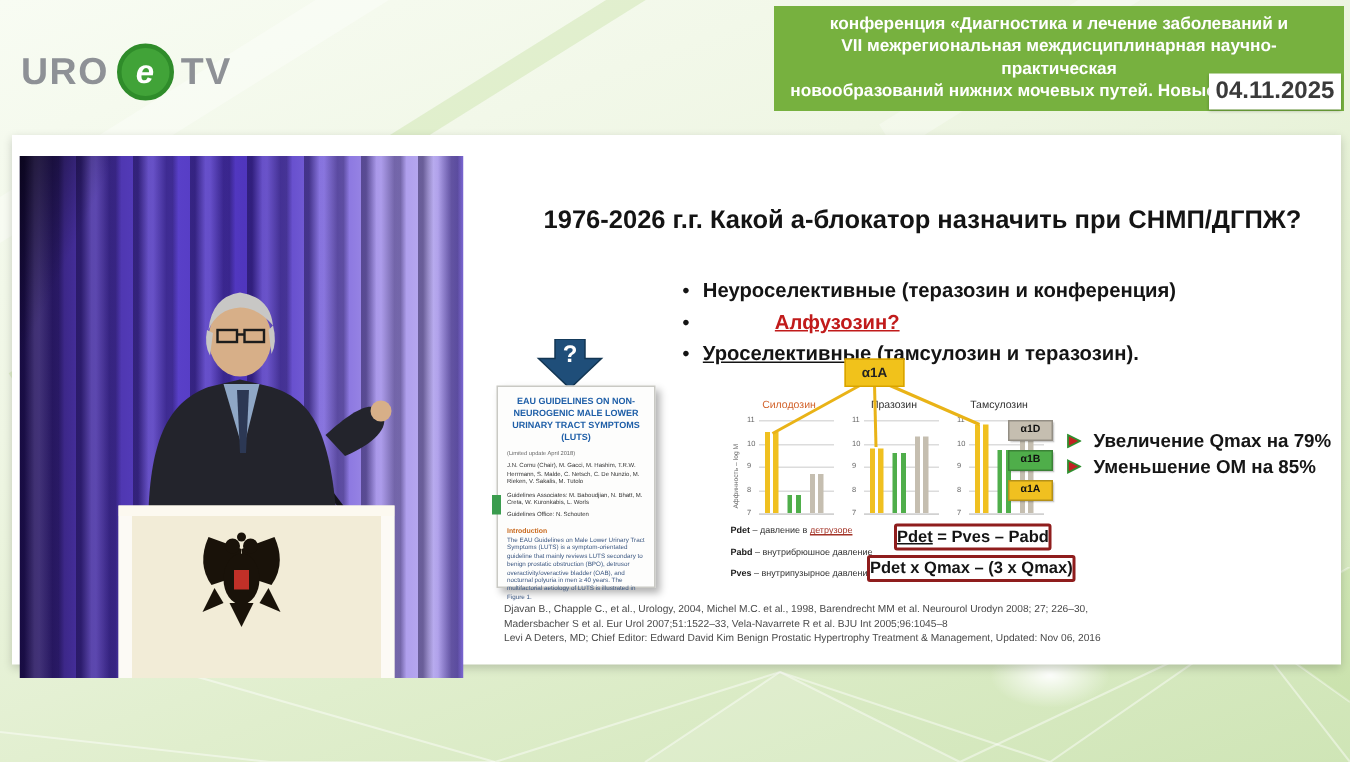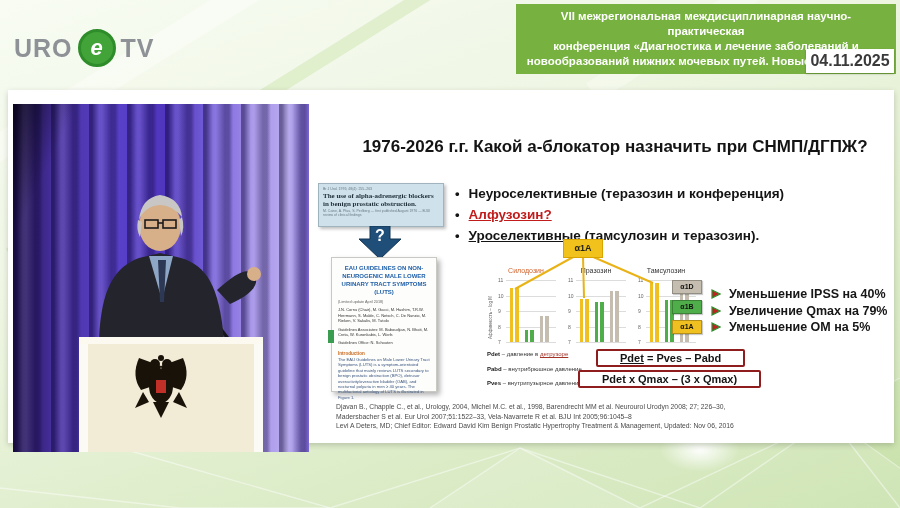--- a/index.html
+++ b/index.html
@@ -35,21 +35,21 @@
       rgba(12,4,48,.35) 22px 26px, rgba(255,255,255,0) 30px 38px),
     linear-gradient(90deg,#211250 0%,#47309f 14%,#5a41c9 34%,#4f35bd 52%,#7a64da 68%,#a593e9 82%,#b9abf0 92%,#7c67d6 100%);}
   #curtain-shade{position:absolute;inset:0;background:linear-gradient(115deg,rgba(0,0,0,.55) 0%,rgba(0,0,0,0) 14%);}
   #photo svg{position:absolute;left:0;top:0;}
   
   #slide-title{position:absolute;left:337px;top:137px;width:556px;text-align:center;
     font-size:17px;font-weight:bold;color:#141414;}
   #subhead{position:absolute;left:607px;top:168px;font-size:14px;font-weight:bold;color:#141414;}
   .bullet-row{position:absolute;left:455px;display:flex;gap:9px;font-size:13.5px;font-weight:bold;color:#141414;}
   .bullet-dot{font-size:13px;}
-  #bullet2 .bullet-text{color:#c11b1b;text-decoration:underline;}
+  #bullet2 .bullet-text{color:#c11b1b;text-decoration:underline;margin-left:48px;}
   .u{text-decoration:underline;}
   
   #article{position:absolute;left:318px;top:183px;width:126px;height:44px;background:#cfe2eb;
     border:1px solid #9fb4bf;box-shadow:2px 2px 3px rgba(0,0,0,.25);padding:3px 4px;box-sizing:border-box;}
   #article .meta{font-size:3.5px;color:#6b7a85;}
   #article .atitle{font-family:"Liberation Serif",serif;font-size:7px;font-weight:bold;color:#1d2c38;line-height:1.15;margin:1px 0;}
   
   #q-arrow{position:absolute;left:355px;top:226px;width:50px;height:33px;}
   
   #eau-doc{position:absolute;left:331px;top:257px;width:106px;height:135px;background:#fdfdfc;
@@ -76,21 +76,21 @@
   .cbar{position:absolute;bottom:0;width:9px;}
   #chart-legend{position:absolute;left:185px;top:44px;display:flex;flex-direction:column;gap:6px;}
   .legend-chip{width:28px;height:12px;font-size:7px;font-weight:bold;line-height:12px;text-align:center;
     color:#111;border:1px solid rgba(0,0,0,.25);box-shadow:1px 1px 1px rgba(0,0,0,.2);}
   
   #defs{position:absolute;left:487px;top:351px;font-size:6px;color:#333;}
   #defs .def-row{margin-bottom:8.5px;}
   #defs b{color:#1a1a1a;}
   #defs .def-link{color:#a33327;text-decoration:underline;}
   .formula{position:absolute;background:#fff;border:2px solid #8f1d1d;border-radius:2px;
-    font-size:11px;font-weight:bold;color:#141414;padding:1px 22px;white-space:nowrap;}
+    font-size:11px;font-weight:bold;color:#141414;padding:1px 0;white-space:nowrap;}
   #formula1{left:596px;top:349px;}
   #formula2{left:578px;top:370px;}
   
   #benefits{position:absolute;left:711px;top:286px;}
   .benefit-row{display:flex;align-items:center;gap:8px;height:16.5px;
     font-size:12.5px;font-weight:bold;color:#161616;}
   
   #refs{position:absolute;left:336px;top:402px;width:552px;font-size:6.8px;line-height:9.6px;color:#4a4a4a;}
 </style>
 </head>
@@ -117,22 +117,22 @@
 
   <div id="logo">
     <span class="logo-txt">URO</span>
     <span id="logo-circle">
       <span>e</span>
     </span>
     <span class="logo-txt">TV</span>
   </div>
 
   <div id="banner">
+    <div>конференция «Диагностика и лечение заболеваний и</div>
     <div>VII межрегиональная междисциплинарная научно-практическая</div>
-    <div>конференция «Диагностика и лечение заболеваний и</div>
     <div>новообразований нижних мочевых путей. Новые технологии»</div>
   </div>
 
   <div id="date-box">04.11.2025</div>
 
   <div id="panel"></div>
 
   <div id="photo">
     <div id="curtain"></div>
     <div id="curtain-shade"></div>
@@ -186,25 +186,20 @@
   </div>
   <div class="bullet-row" id="bullet2" style="top:207px">
     <span class="bullet-dot">•</span>
     <span class="bullet-text">Алфузозин?</span>
   </div>
   <div class="bullet-row" id="bullet3" style="top:228px">
     <span class="bullet-dot">•</span>
     <span class="bullet-text"><span class="u">Уроселективные (</span><span>тамсулозин и теразозин).</span></span>
   </div>
 
-  <div id="article">
-    <div class="meta">Br J Urol. 1976; 48(4): 255–263</div>
-    <div class="atitle">The use of alpha-adrenergic blockers in benign prostatic obstruction.</div>
-    <div class="meta">M. Caine, A. Pfau, S. Perlberg — first published August 1976 — BJUI review of clinical findings</div>
-  </div>
 
   <svg id="q-arrow" viewBox="0 0 50 33">
     <path d="M15 0 H35 V13 H46 L25 33 L4 13 H15 Z" fill="#1f4e79" stroke="#133653" stroke-width="1"></path>
     <text x="25" y="15" text-anchor="middle" font-size="16" font-weight="bold" fill="#ffffff" font-family="Liberation Sans, sans-serif">?</text>
   </svg>
 
   <div id="eau-doc">
     <div id="eau-tab"></div>
     <div id="eau-title">EAU GUIDELINES ON NON-NEUROGENIC MALE LOWER URINARY TRACT SYMPTOMS (LUTS)</div>
     <div id="eau-update">(Limited update April 2018)</div>
@@ -293,33 +288,27 @@
   </div>
 
   <div class="formula" id="formula1"><span class="u">Pdet</span><span> = Pves – Pabd</span></div>
   <div class="formula" id="formula2">Pdet x Qmax – (3 x Qmax)</div>
 
   <div id="benefits">
     <div class="benefit-row">
       <svg width="10" height="10" viewBox="0 0 10 10">
           <path d="M1 1 L9 5 L1 9 Z" fill="#c22121" stroke="#2f8f2f" stroke-width="1.2"></path>
         </svg>
-      <span>Уменьшение  IPSS на 40%</span>
-    </div>
-    <div class="benefit-row">
-      <svg width="10" height="10" viewBox="0 0 10 10">
-          <path d="M1 1 L9 5 L1 9 Z" fill="#c22121" stroke="#2f8f2f" stroke-width="1.2"></path>
-        </svg>
       <span>Увеличение Qmax  на 79%</span>
     </div>
     <div class="benefit-row">
       <svg width="10" height="10" viewBox="0 0 10 10">
           <path d="M1 1 L9 5 L1 9 Z" fill="#c22121" stroke="#2f8f2f" stroke-width="1.2"></path>
         </svg>
-      <span>Уменьшение ОМ на 5%</span>
+      <span>Уменьшение ОМ на 85%</span>
     </div>
   </div>
 
   <div id="refs">
     <div>Djavan B., Chapple C., et al., Urology, 2004, Michel M.C. et al., 1998, Barendrecht MM et al. Neurourol Urodyn 2008; 27; 226–30,</div>
     <div>Madersbacher S et al. Eur Urol 2007;51:1522–33, Vela-Navarrete R et al. BJU Int 2005;96:1045–8</div>
     <div>Levi A Deters, MD; Chief Editor: Edward David Kim  Benign Prostatic Hypertrophy Treatment &amp; Management, Updated: Nov 06, 2016</div>
   </div>
 
 </div>

